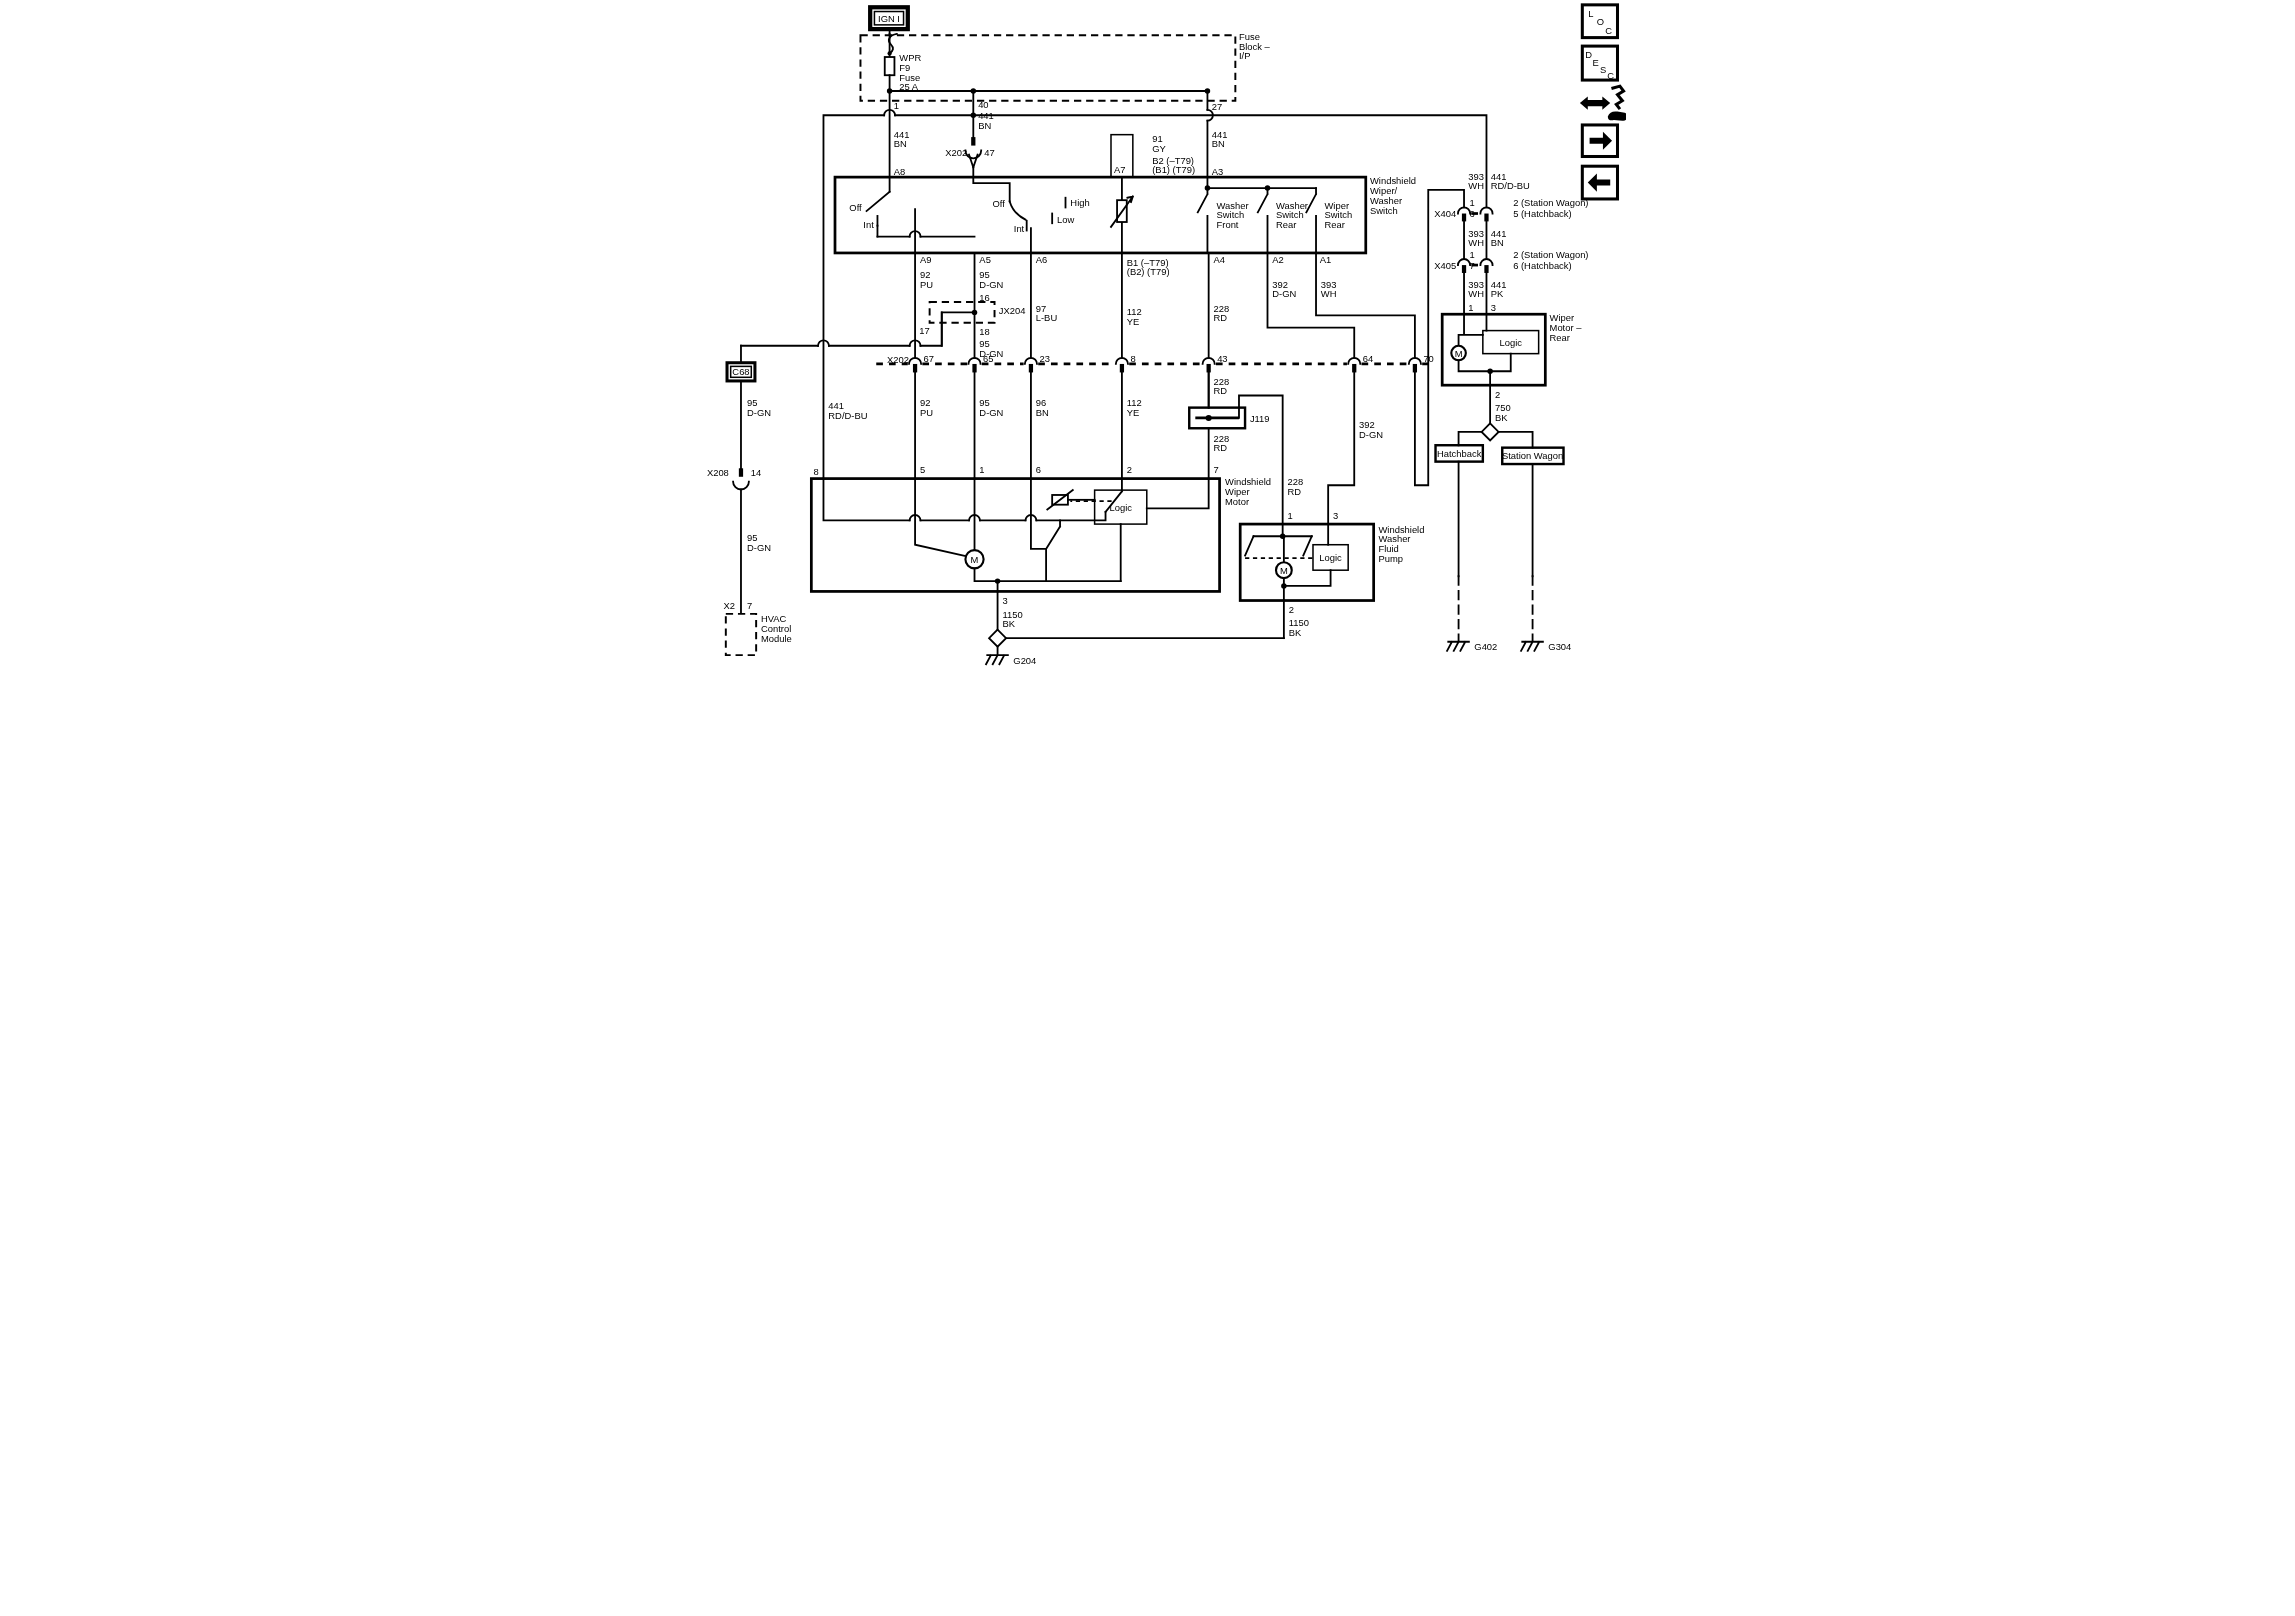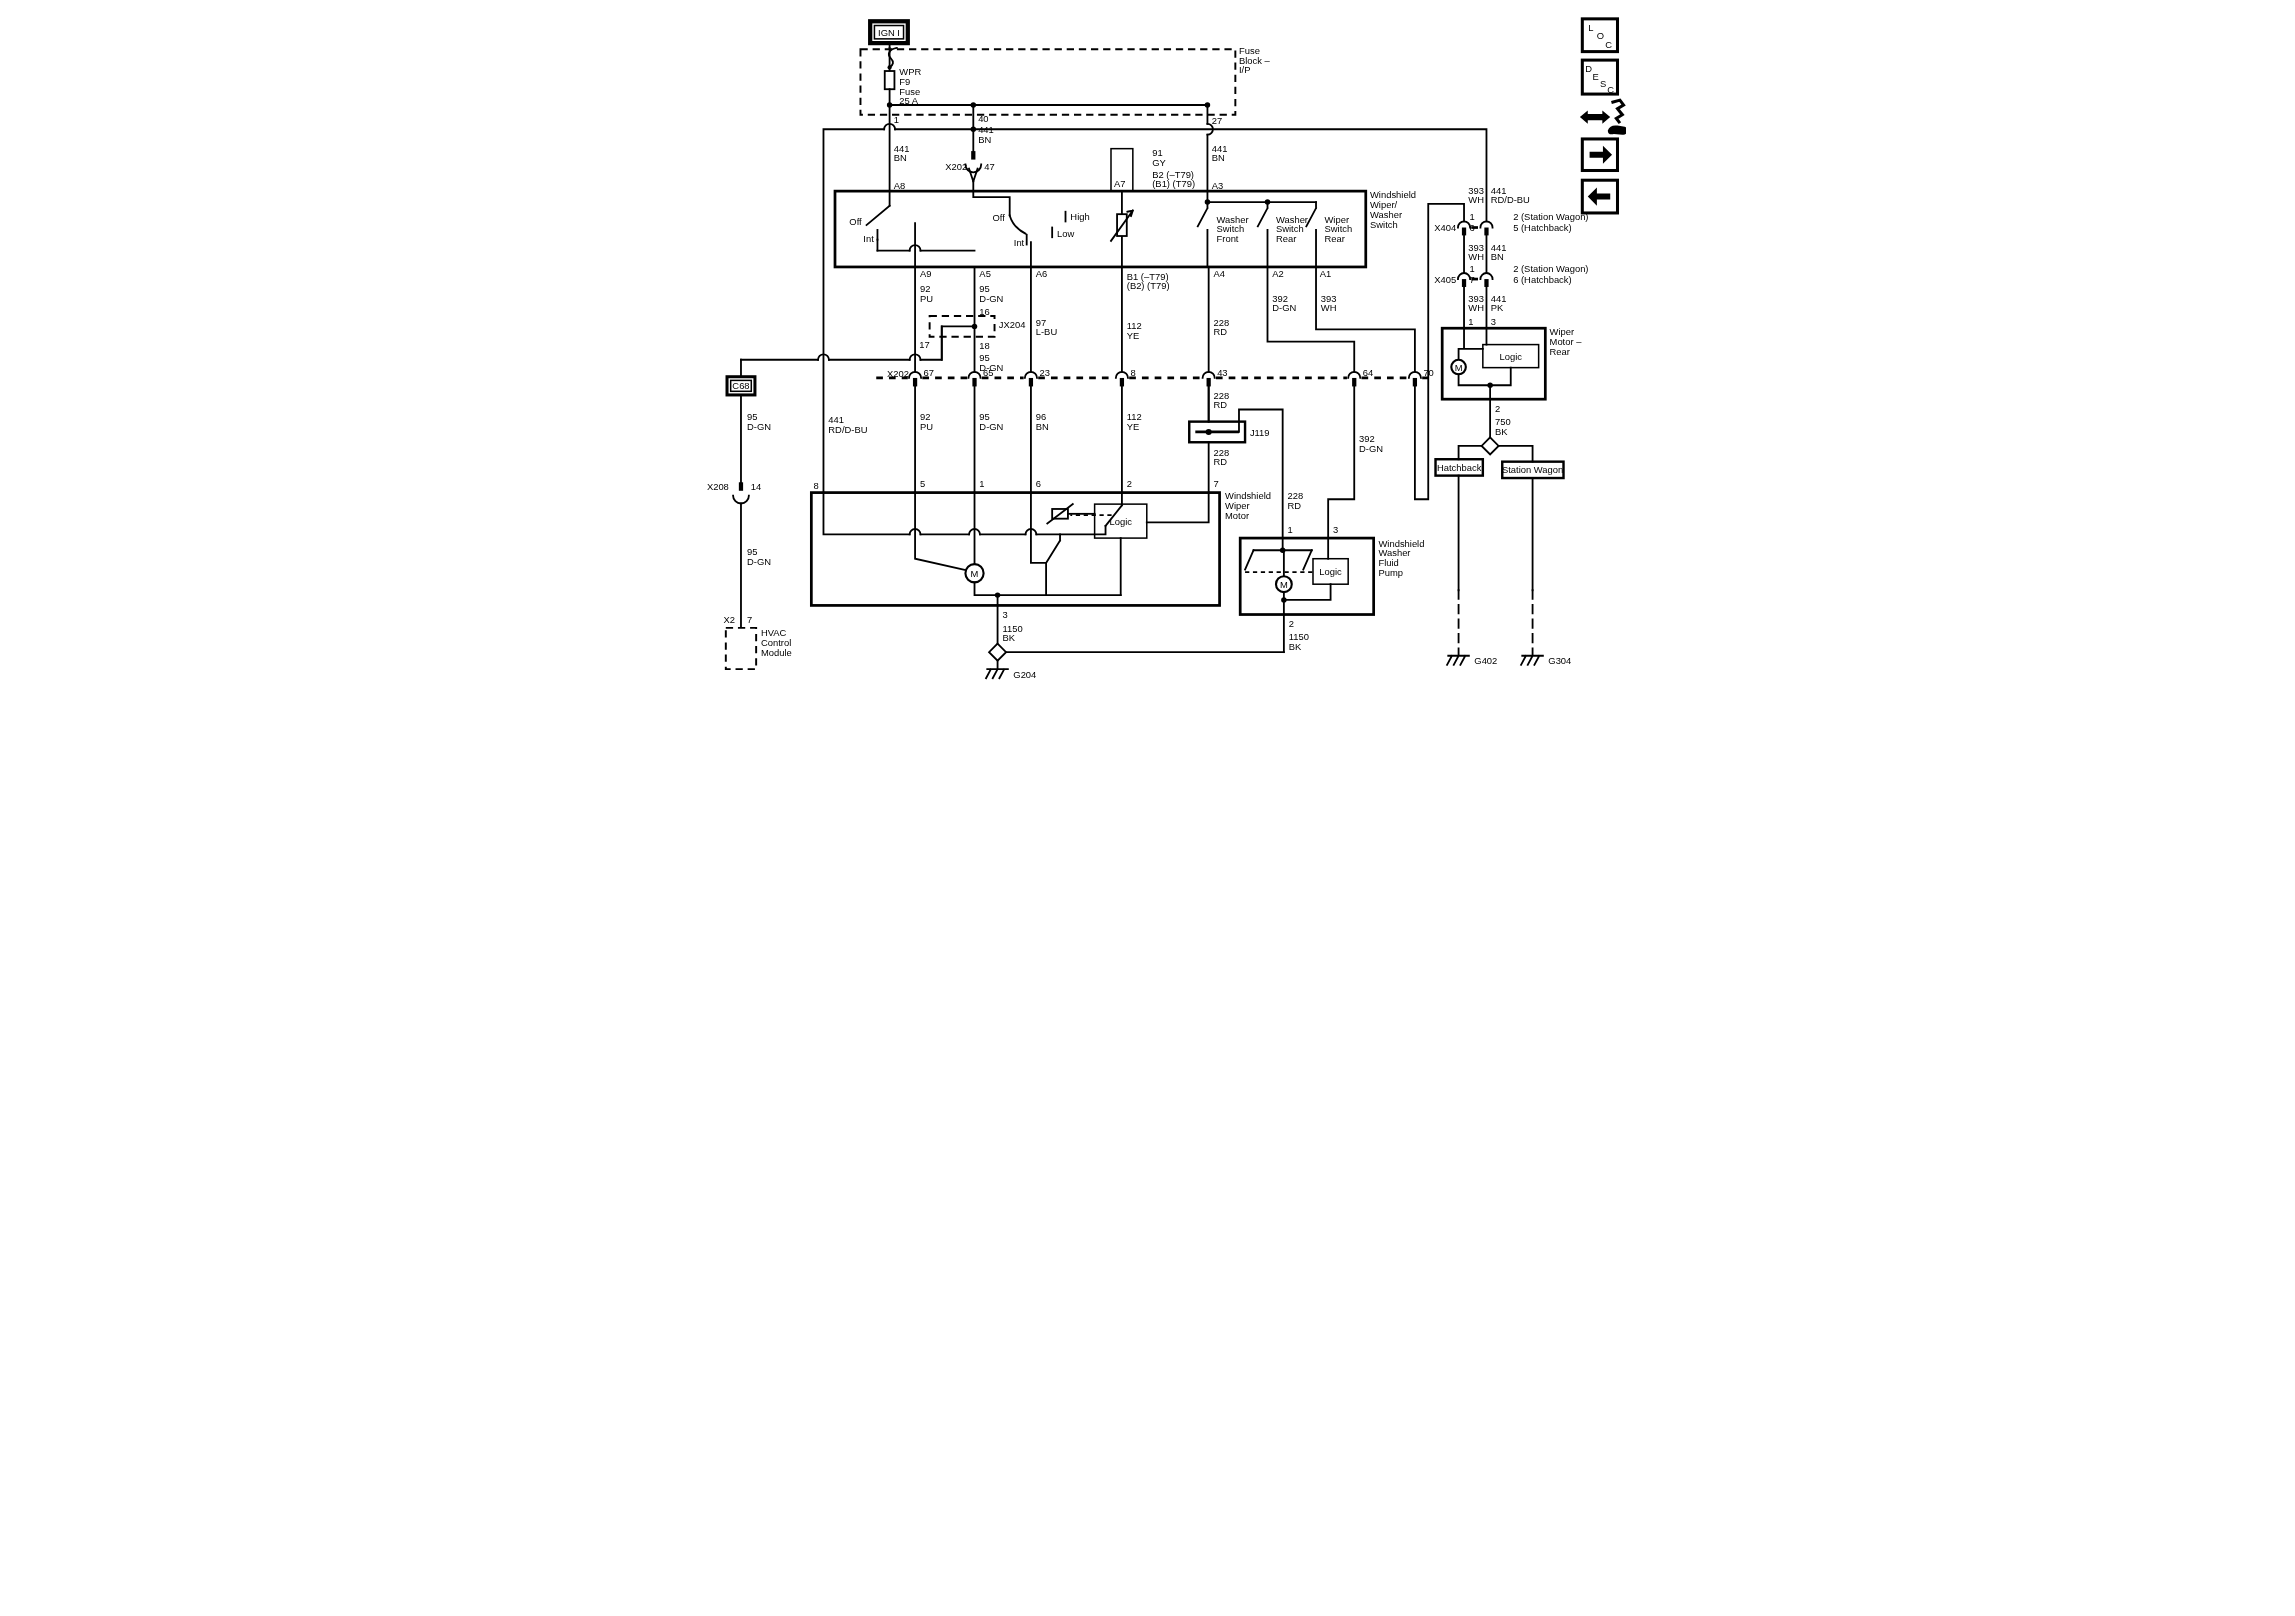--- a/index.html
+++ b/index.html
@@ -1,17 +1,17 @@
 <!DOCTYPE html>
 <html style="font-size:9.7px"><head>
 <meta charset="utf-8">
 <style>
   html,body{margin:0;padding:0;background:#ffffff;}
   body{font-family:"Liberation Sans", sans-serif;}
-  .wrap{width:956px;max-width:100%;margin:14px auto;background:#f9a8d4;}
+  .wrap{width:956px;max-width:100%;margin:0 auto;background:#f9a8d4;}
   svg{display:block;width:100%;height:auto;background:#fff;}
   .w{stroke:#000;stroke-width:3;fill:none;stroke-linecap:square;}
   .w2{stroke:#000;stroke-width:4.5;fill:none;}
   .box{stroke:#000;stroke-width:4.5;fill:none;}
   .boxthin{stroke:#000;stroke-width:2.5;fill:none;}
   .dash{stroke:#000;stroke-width:3.2;fill:none;stroke-dasharray:12 8;}
   .dashrow{stroke:#000;stroke-width:4.5;fill:none;stroke-dasharray:11 10;}
   .dashin{stroke:#000;stroke-width:2.8;fill:none;stroke-dasharray:7 6;}
   .pin{fill:#000;stroke:none;}
   .dot{fill:#000;stroke:none;}

